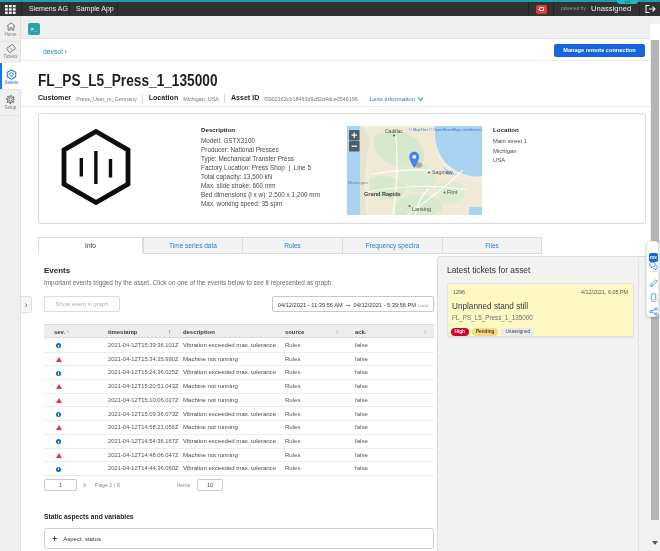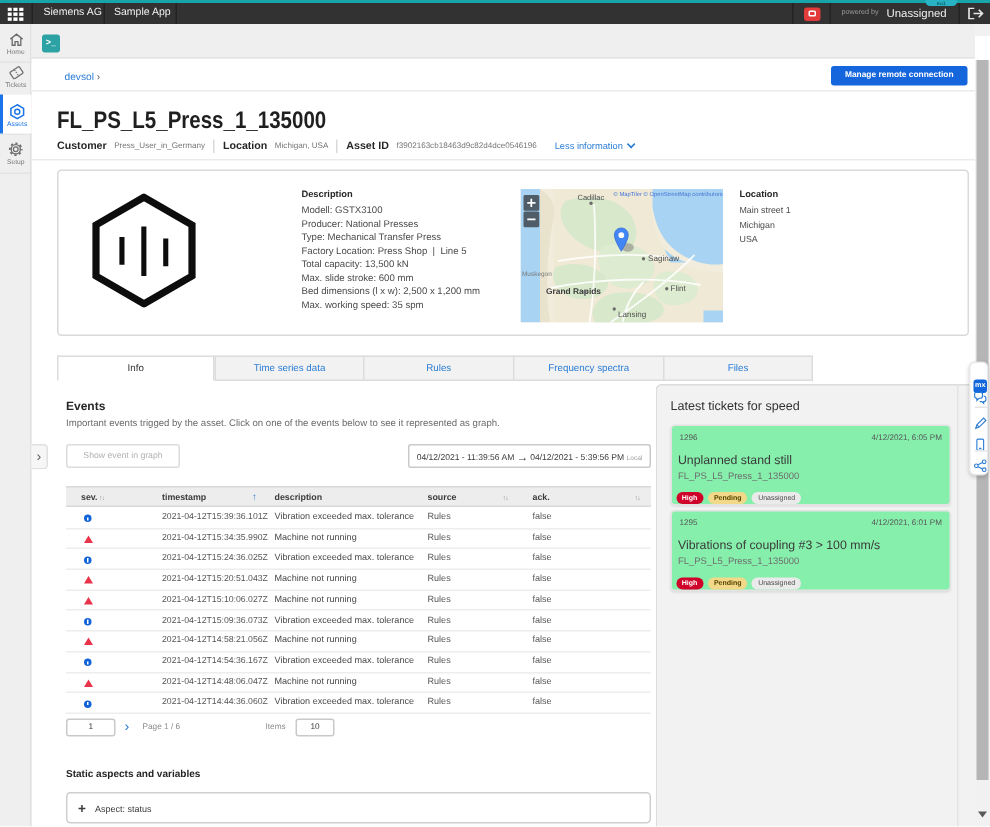--- a/index.html
+++ b/index.html
@@ -74,21 +74,21 @@
 #pgtxt { left:95px; top:479px; font-size:5.5px; color:#8a8a8a; line-height:12px;}
 #pgitems { left:177px; top:479px; font-size:5.5px; color:#8a8a8a; line-height:12px;}
 #pg10 { left:197px; top:479px; width:26px; height:12px; border:1px solid #c9c9c9; border-radius:2px; font-size:5.5px; color:#3a3a3a; text-align:center; line-height:11px; }
 
 #statich { left:44px; top:513px; font-size:6.7px; font-weight:bold; color:#262626; }
 #aspect { left:44px; top:528px; width:390px; height:21px; border:1px solid #cecece; border-radius:3px; font-size:6px; color:#3a3a3a; line-height:20px; background:#fff;}
 #aspect b { font-size:9px; margin:0 6px 0 7px; vertical-align:-1px;}
 
 #tpanel { left:437px; top:256px; width:223px; height:295px; background:#f2f2f2; border-left:1px solid #dcdcdc; border-top:1px solid #dcdcdc; border-radius:4px 0 0 0; }
 #tpanel h3 { position:absolute; left:9px; top:8px; font-size:8.4px; font-weight:normal; color:#333; }
-.tcard { position:absolute; left:9px; width:187px; height:53.5px; background:#86efac; border:1px solid #e3e3e3; border-radius:3px; box-shadow:0 1px 1.5px rgba(0,0,0,0.08); }
+.tcard { position:absolute; left:9px; width:187px; height:53.5px; background:#fef9c3; border:1px solid #e3e3e3; border-radius:3px; box-shadow:0 1px 1.5px rgba(0,0,0,0.08); }
 .tid { position:absolute; left:5px; top:4.5px; font-size:5.4px; color:#555; }
 .tdate { position:absolute; right:5px; top:4.5px; font-size:5.4px; color:#555; }
 .ttitle { position:absolute; left:4px; top:18px; font-size:8.2px; color:#3a3a3a; }
 .tasset { position:absolute; left:4px; top:29.5px; font-size:6.3px; color:#6e6e6e; }
 .tbadges { position:absolute; left:2.5px; top:43.5px; }
 .pill { display:inline-block; height:8.5px; line-height:8.5px; border-radius:4.5px; font-size:4.7px; font-weight:bold; padding:0 4px; margin-right:3px; vertical-align:top;}
 .p-high { background:#cf0029; color:#fff; }
 .p-med { background:#f0b70f; color:#4a3800; }
 .p-pend { background:#f1d989; color:#584400; }
 .p-un { background:#eaeaea; color:#4a4a4a; font-weight:normal;}
@@ -340,32 +340,25 @@
 
 <div class="abs" id="pg1">1</div>
 <div class="abs" id="pgchev">›</div>
 <div class="abs" id="pgtxt">Page 1 / 6</div>
 <div class="abs" id="pgitems">Items</div>
 <div class="abs" id="pg10">10</div>
 <div class="abs" id="statich">Static aspects and variables</div>
 <div class="abs" id="aspect"><b>+</b>Aspect: status</div>
 
 <div class="abs" id="tpanel">
-  <h3>Latest tickets for speed</h3>
+  <h3>Latest tickets for asset</h3>
   <div class="tcard" style="top:26px">
     <div class="tid">1296</div>
         <div class="tdate">4/12/2021, 6:05 PM</div>
     <div class="ttitle">Unplanned stand still</div>
-    <div class="tasset">FL_PS_L5_Press_1_135000</div>
-    <div class="tbadges"><span class="pill p-high">High</span><span class="pill p-pend">Pending</span><span class="pill p-un">Unassigned</span></div>
-  </div>
-  <div class="tcard" style="top:83px">
-    <div class="tid">1295</div>
-        <div class="tdate">4/12/2021, 6:01 PM</div>
-    <div class="ttitle">Vibrations of coupling #3 &gt; 100 mm/s</div>
     <div class="tasset">FL_PS_L5_Press_1_135000</div>
     <div class="tbadges"><span class="pill p-high">High</span><span class="pill p-pend">Pending</span><span class="pill p-un">Unassigned</span></div>
   </div>
 </div>
 
 <div class="abs" style="left:638px;top:256px;width:1px;height:295px;background:#e3e3e3"></div>
 
 <div class="abs" id="rtool">
   <div class="rt" style="top:3px"><span style="display:inline-block;background:#1267dd;color:#fff;font-size:4.8px;font-weight:bold;border-radius:2px;padding:2.4px 1.5px;margin-top:0">mx</span></div>
 

